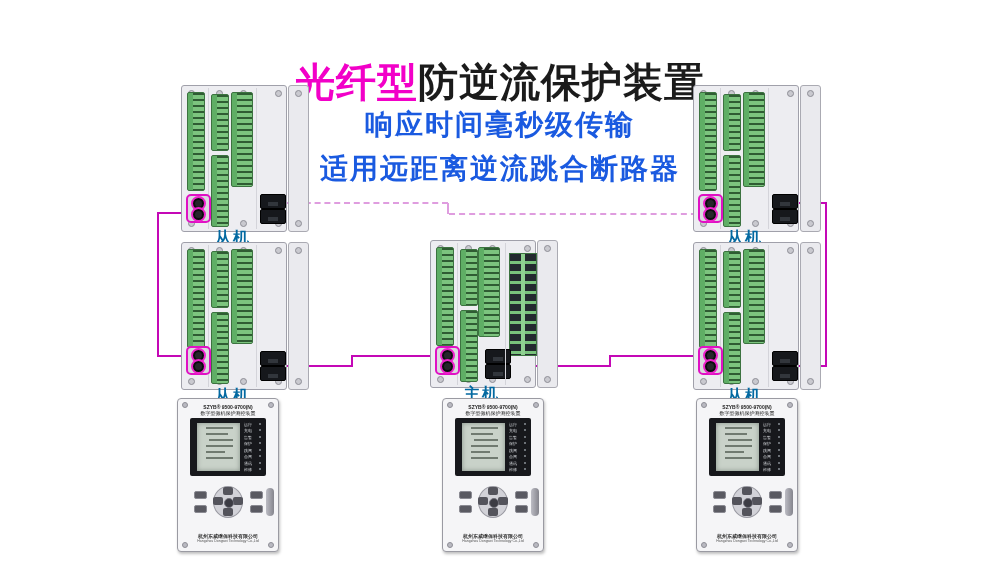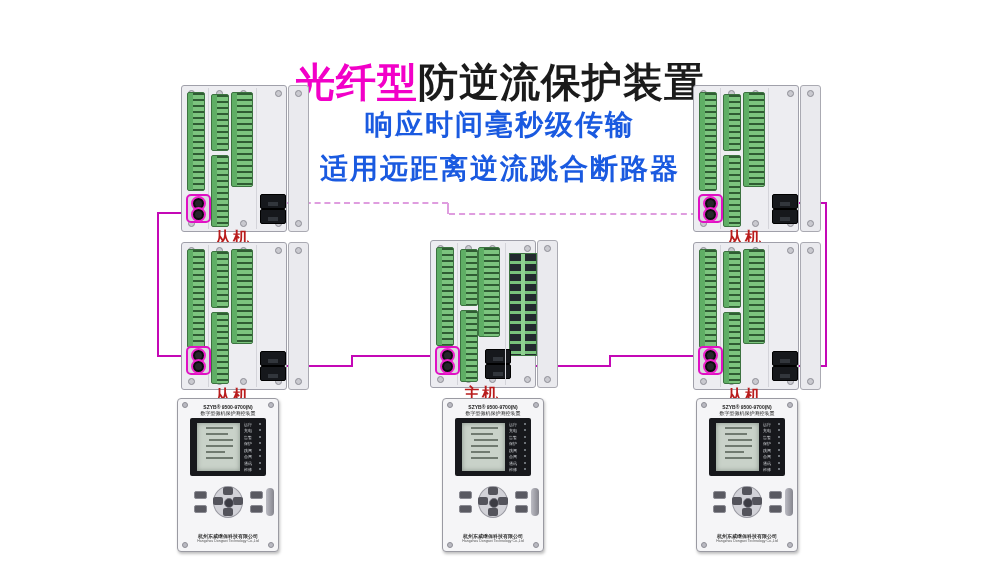--- a/index.html
+++ b/index.html
@@ -50,21 +50,21 @@
   .rj45.r2{left:78px;top:123px;}
   .master .rj45.r1{left:54px;}
   .master .rj45.r2{left:54px;}
   .fgroup{position:absolute;left:4px;width:21px;height:25px;border:2px solid #e010c4;
           border-radius:5px;background:#d9dade;z-index:3;}
   .fport{position:absolute;left:3px;width:11px;height:11px;border-radius:50%;background:#26262a;
          border:2px solid #ee22cc;box-shadow:inset 0 0 0 2px #0c0c0e;}
   .fport.p1{top:0px;}
   .fport.p2{top:11px;}
   .blabel{position:absolute;left:0;width:104px;text-align:center;font-size:16px;font-weight:bold;
-          color:#b91c1c;letter-spacing:2px;z-index:4;}
+          color:#0369a1;letter-spacing:2px;z-index:4;}
 
   
   .funit{position:absolute;width:100px;height:152px;background:#f5f5f7;border:1px solid #9a9aa2;
          border-radius:4px;box-shadow:1px 2px 3px rgba(0,0,0,.25);z-index:2;}
   .fhead{position:absolute;top:5px;left:0;width:100%;text-align:center;color:#222;}
   .fhead .brand{font-size:5px;line-height:6px;font-weight:bold;display:block;}
   .fhead .fsub{font-size:5px;line-height:6px;display:block;}
   .lcdbez{position:absolute;left:12px;top:19px;width:76px;height:58px;background:#17181c;border-radius:2px;}
   .lcd{position:absolute;left:7px;top:5px;width:43px;height:48px;background:#c9d2c9;
        box-shadow:inset 0 0 5px #87928a;}

